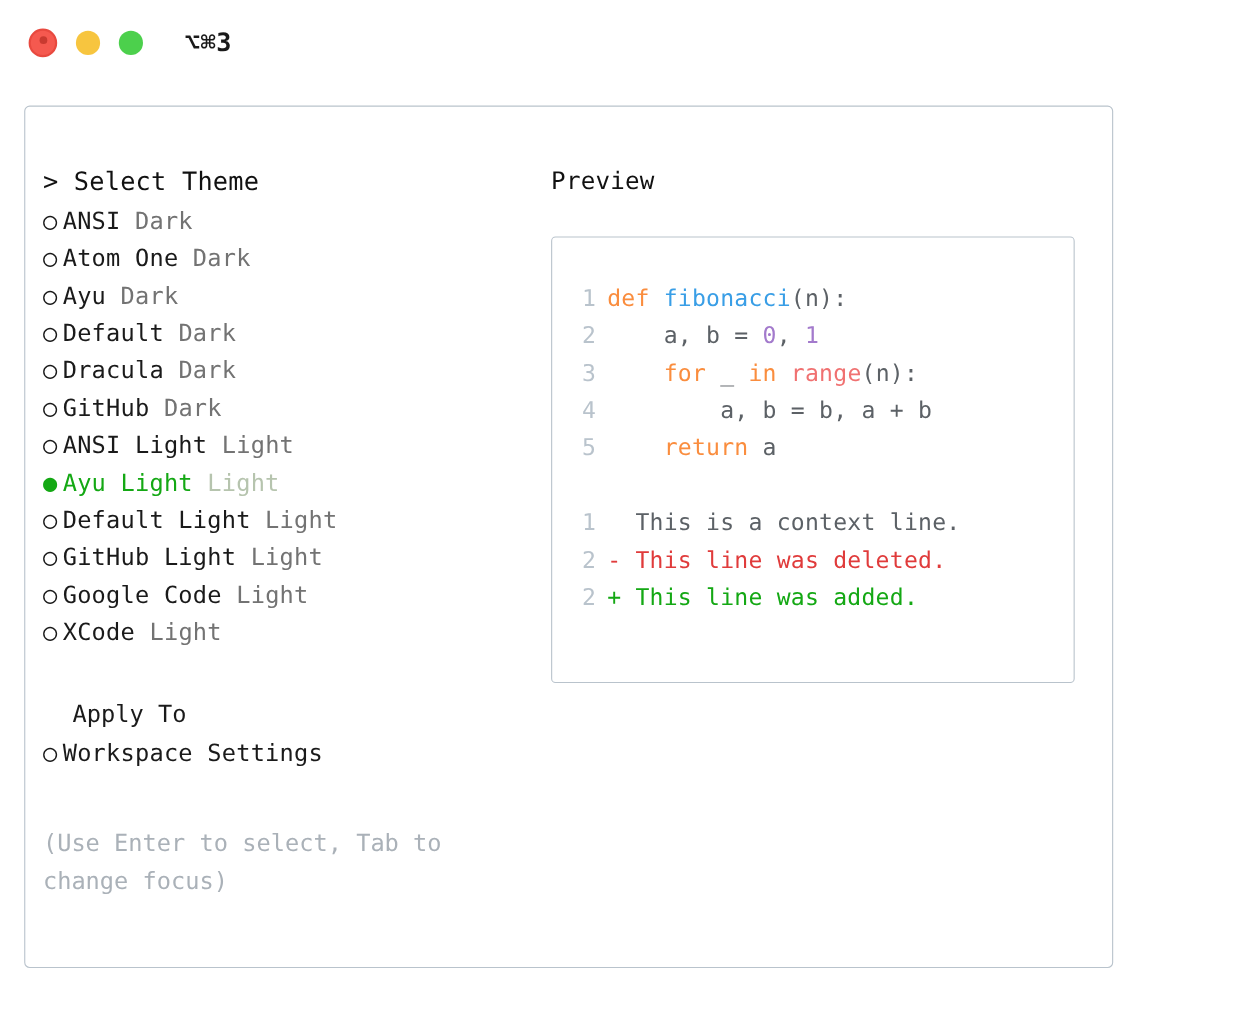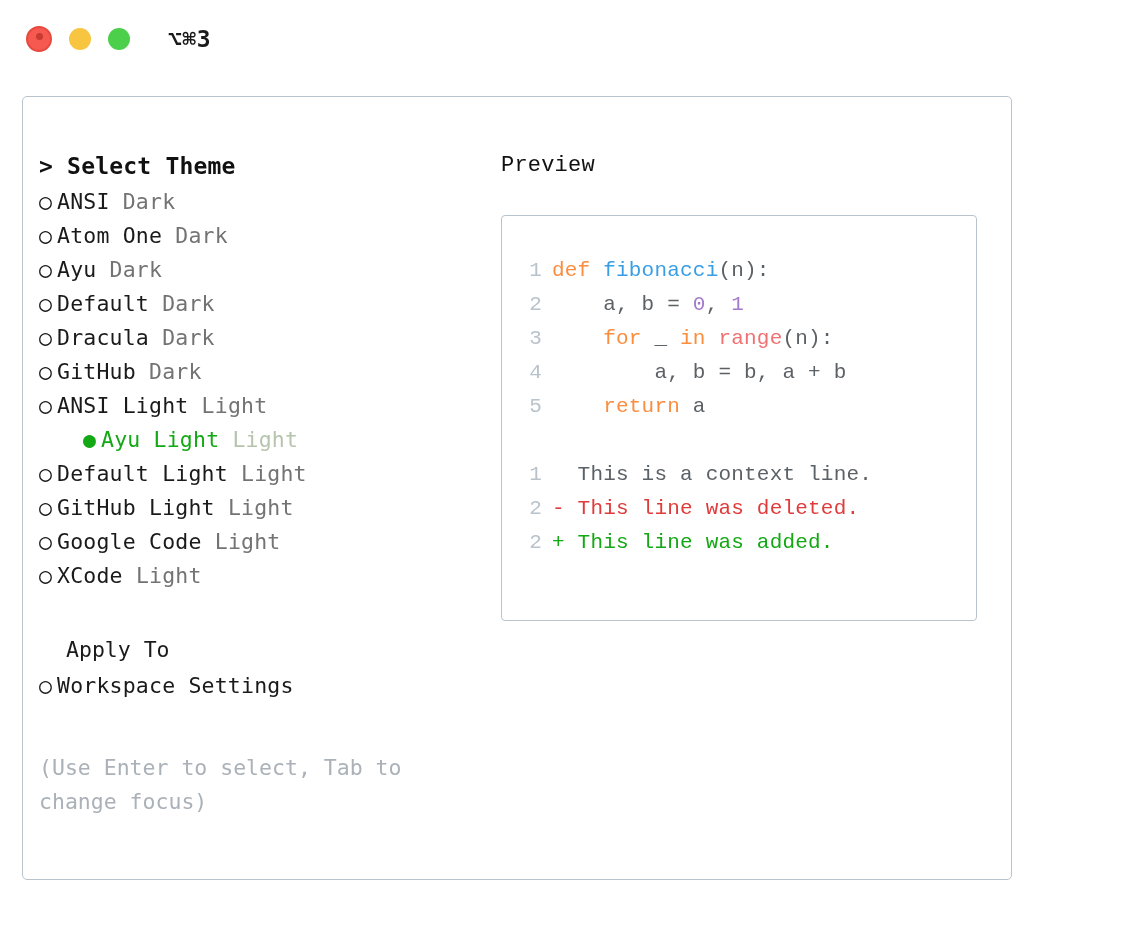--- a/index.html
+++ b/index.html
@@ -81,35 +81,35 @@
   }
   .left-col {
     position: absolute;
     left: 16px;
     top: 52px;
     width: 440px;
   }
   .heading {
     font-size: 23px;
     color: #111111;
-    font-weight: bold;
+    font-weight: normal;
     letter-spacing: 0.2px;
     line-height: 34px;
     white-space: pre;
   }
   .list { margin-top: 2px; }
   .opt {
     font-size: 21.5px;
     line-height: 34px;
     color: #1a1a1a;
     white-space: pre;
     letter-spacing: 0.2px;
   }
   .opt .bullet { display: inline-block; width: 18px; }
-  .opt.selected { color: #14a814; margin-left: 44px; }
+  .opt.selected { color: #14a814; }
   .opt .variant { color: #737373; }
   .opt.selected .variant { color: #b6c4ae; }
   .section-label {
     font-size: 21.5px;
     line-height: 34px;
     color: #1a1a1a;
     margin-top: 40px;
     white-space: pre;
     padding-left: 27px;
   }
@@ -119,21 +119,20 @@
     line-height: 34px;
     color: #aab1b8;
     white-space: pre-wrap;
     width: 405px;
   }
   .right-col {
     position: absolute;
     left: 478px;
     top: 52px;
     width: 490px;
-    font-family: Liberation Mono, monospace;
   }
   .preview-title {
     font-size: 22px;
     color: #111111;
     letter-spacing: 0.2px;
     line-height: 34px;
     white-space: pre;
   }
   .preview-box {
     margin-top: 32px;

